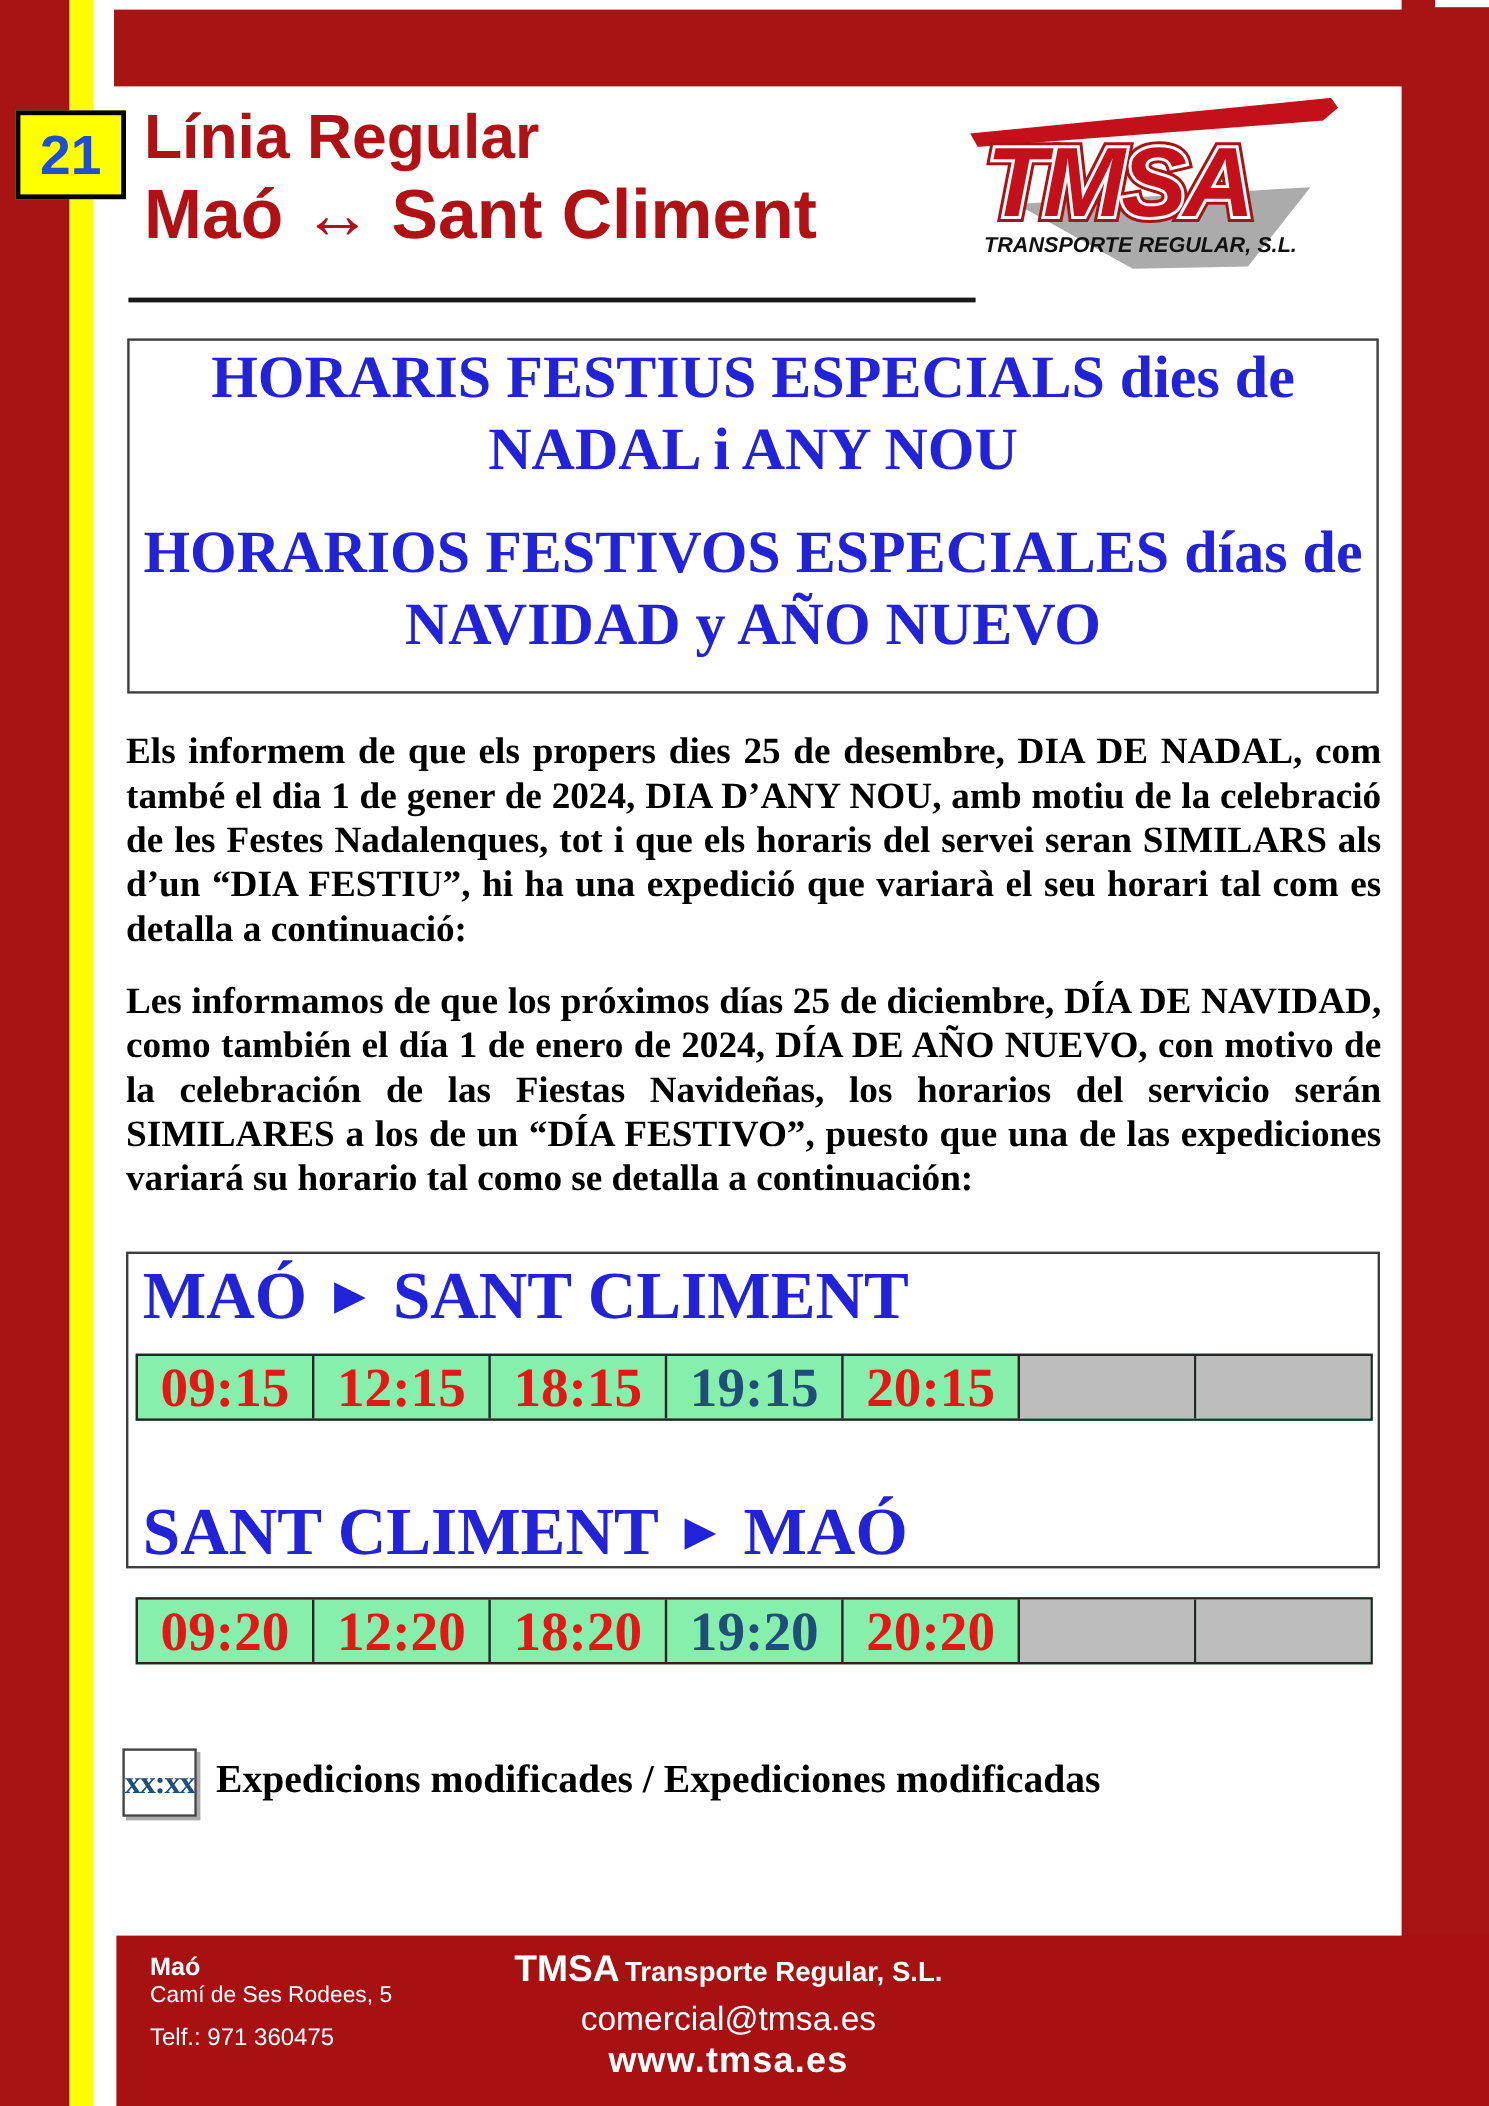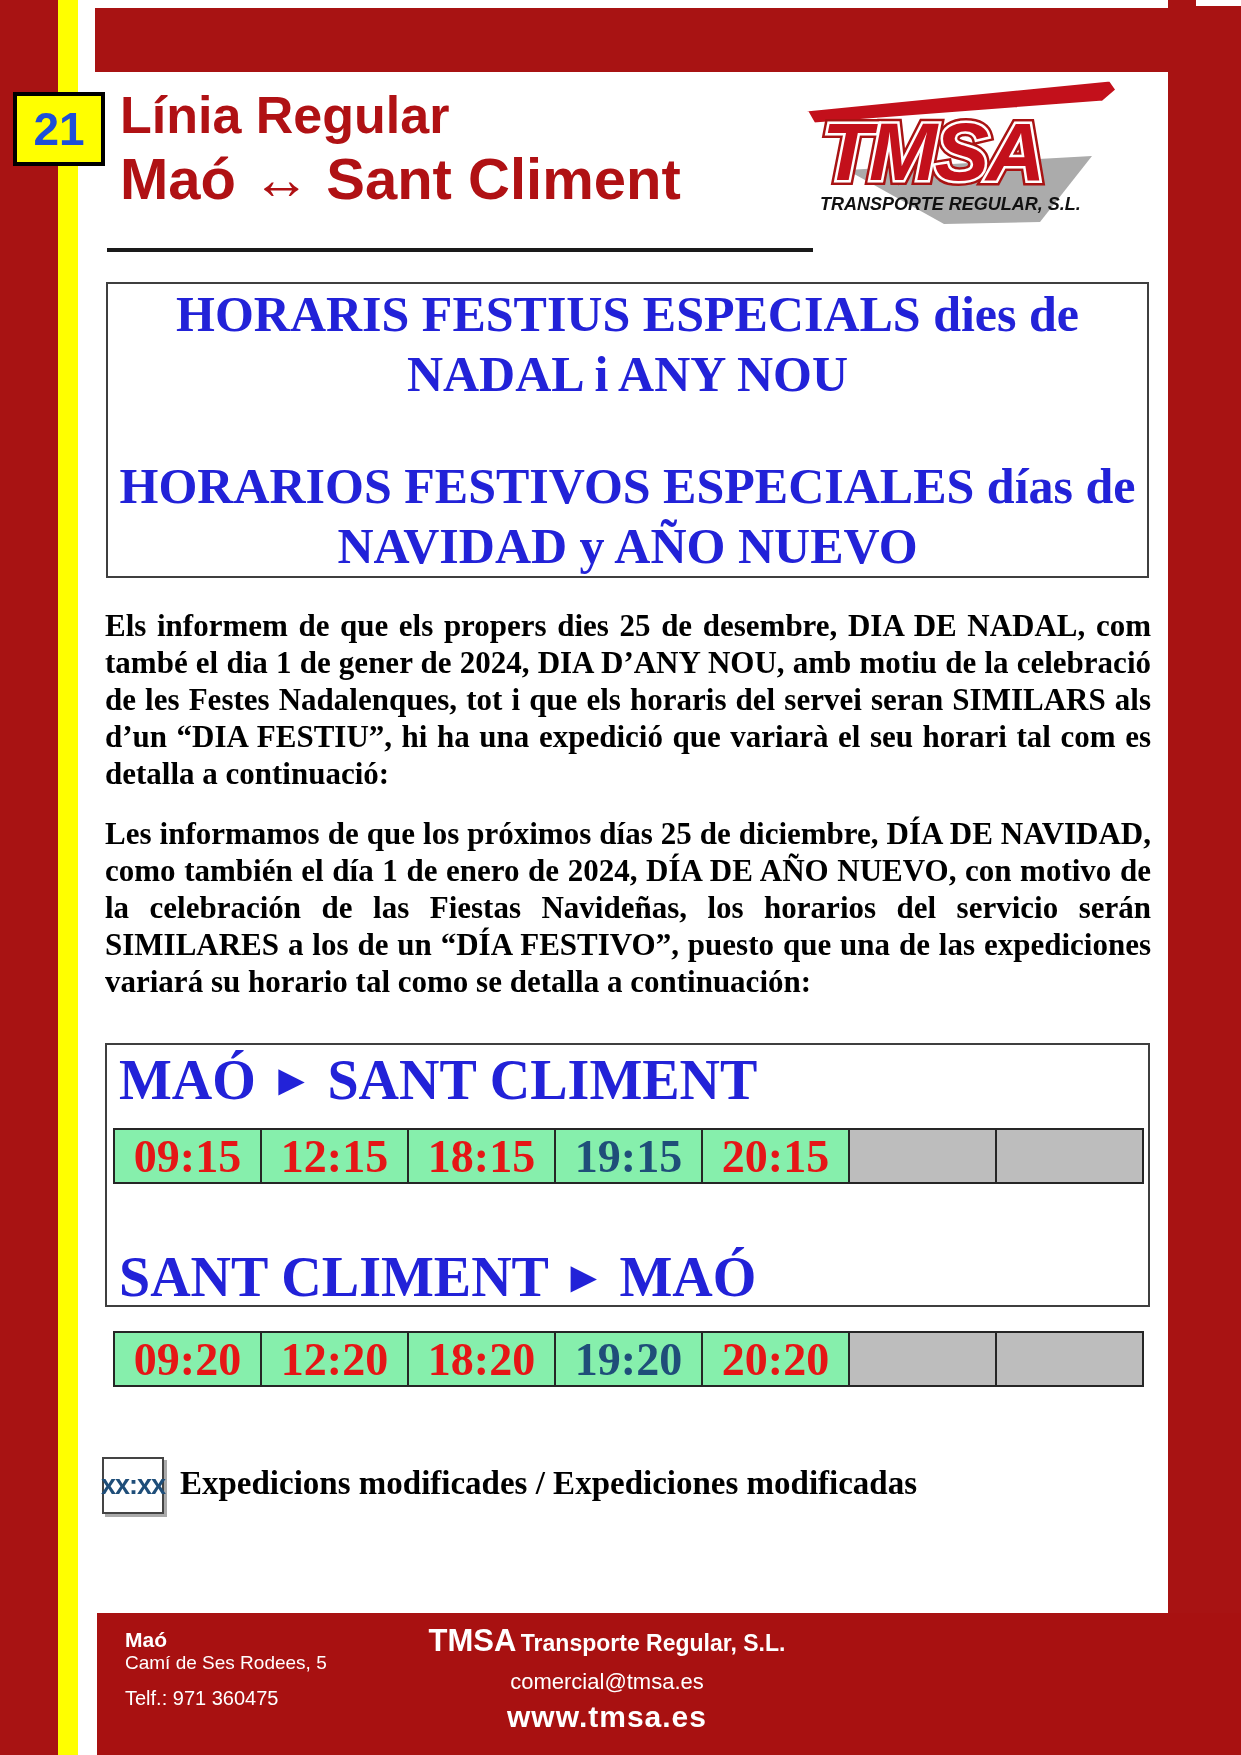--- a/index.html
+++ b/index.html
@@ -26,21 +26,21 @@
   .title-line1{font-size:52px;line-height:62px;}
   .title-line2{font-size:58px;line-height:66px;}
   .title-underline{left:107px;top:248px;width:706px;height:4px;background:#1a1a1a;}
 
   
   .logo-wrap{left:792px;top:72px;width:336px;height:165px;}
 
   
   .notice-box{
     left:106px;top:282px;width:1043px;height:296px;border:2px solid #3f3f3f;box-sizing:border-box;
-    display:flex;flex-direction:column;justify-content:space-between;align-items:center;gap:26px;
+    display:flex;flex-direction:column;justify-content:flex-start;align-items:center;gap:26px;
     text-align:center;color:#2222D8;font-family:"Liberation Serif",serif;font-weight:bold;
   }
   .notice-box .nline{display:block;font-size:50px;line-height:60px;}
 
   
   .para{
     left:105px;width:1046px;font-family:"Liberation Serif",serif;font-weight:bold;
     font-size:31px;line-height:37px;color:#000;text-align:justify;
   }
   .para-ca{top:607px;}
@@ -66,38 +66,38 @@
     font-family:"Liberation Serif",serif;font-weight:bold;font-size:46px;color:#E51616;box-sizing:border-box;
   }
   .cell:last-child{border-right:none;}
   .cell.modified{color:#1F4E79;}
   .cell.empty{background:#BDBDBD;}
 
   
   .legend-box{
     left:102px;top:1457px;width:62px;height:57px;border:2px solid #444;box-sizing:border-box;
     box-shadow:3px 3px 0 #aaa;display:flex;align-items:center;justify-content:center;
-    font-family:Liberation Sans, sans-serif;font-weight:bold;font-size:27px;letter-spacing:-1px;color:#1F4E79;background:#fff;
+    font-family:Liberation Serif, serif;font-weight:bold;font-size:27px;letter-spacing:-1px;color:#1F4E79;background:#fff;
   }
   .legend-label{
     left:180px;top:1465px;width:980px;font-family:"Liberation Serif",serif;
     font-weight:bold;font-size:33px;color:#000;
   }
 
   
   .footer{left:97px;top:1613px;width:1144px;height:142px;background:#A81111;color:#fff;}
   .footer-left{position:absolute;left:28px;top:15px;}
   .footer-office{font-size:21px;font-weight:bold;line-height:24px;}
   .footer-address{font-size:19px;font-weight:400;margin-top:0;line-height:22px;}
   .footer-phone{font-size:20px;font-weight:400;margin-top:13px;line-height:23px;}
   .footer-center{position:absolute;left:275px;top:12px;width:470px;text-align:center;}
   .footer-brandline{line-height:32px;white-space:nowrap;}
   .footer-brand{font-size:31px;font-weight:bold;}
   .footer-company{font-size:23px;font-weight:bold;}
-  .footer-email{font-size:22px;font-weight:400;margin-top:7px;line-height:26px;}
+  .footer-email{font-size:28px;font-weight:400;margin-top:7px;line-height:26px;}
   .footer-web{font-size:30px;font-weight:bold;margin-top:6px;line-height:32px;letter-spacing:1px;}
 </style>
 </head>
 <body>
 
 <div class="abs left-red"></div>
 <div class="abs yellow-stripe"></div>
 <div class="abs top-bar"></div>
 <div class="abs right-red"></div>
 <div class="abs corner-notch"></div>

